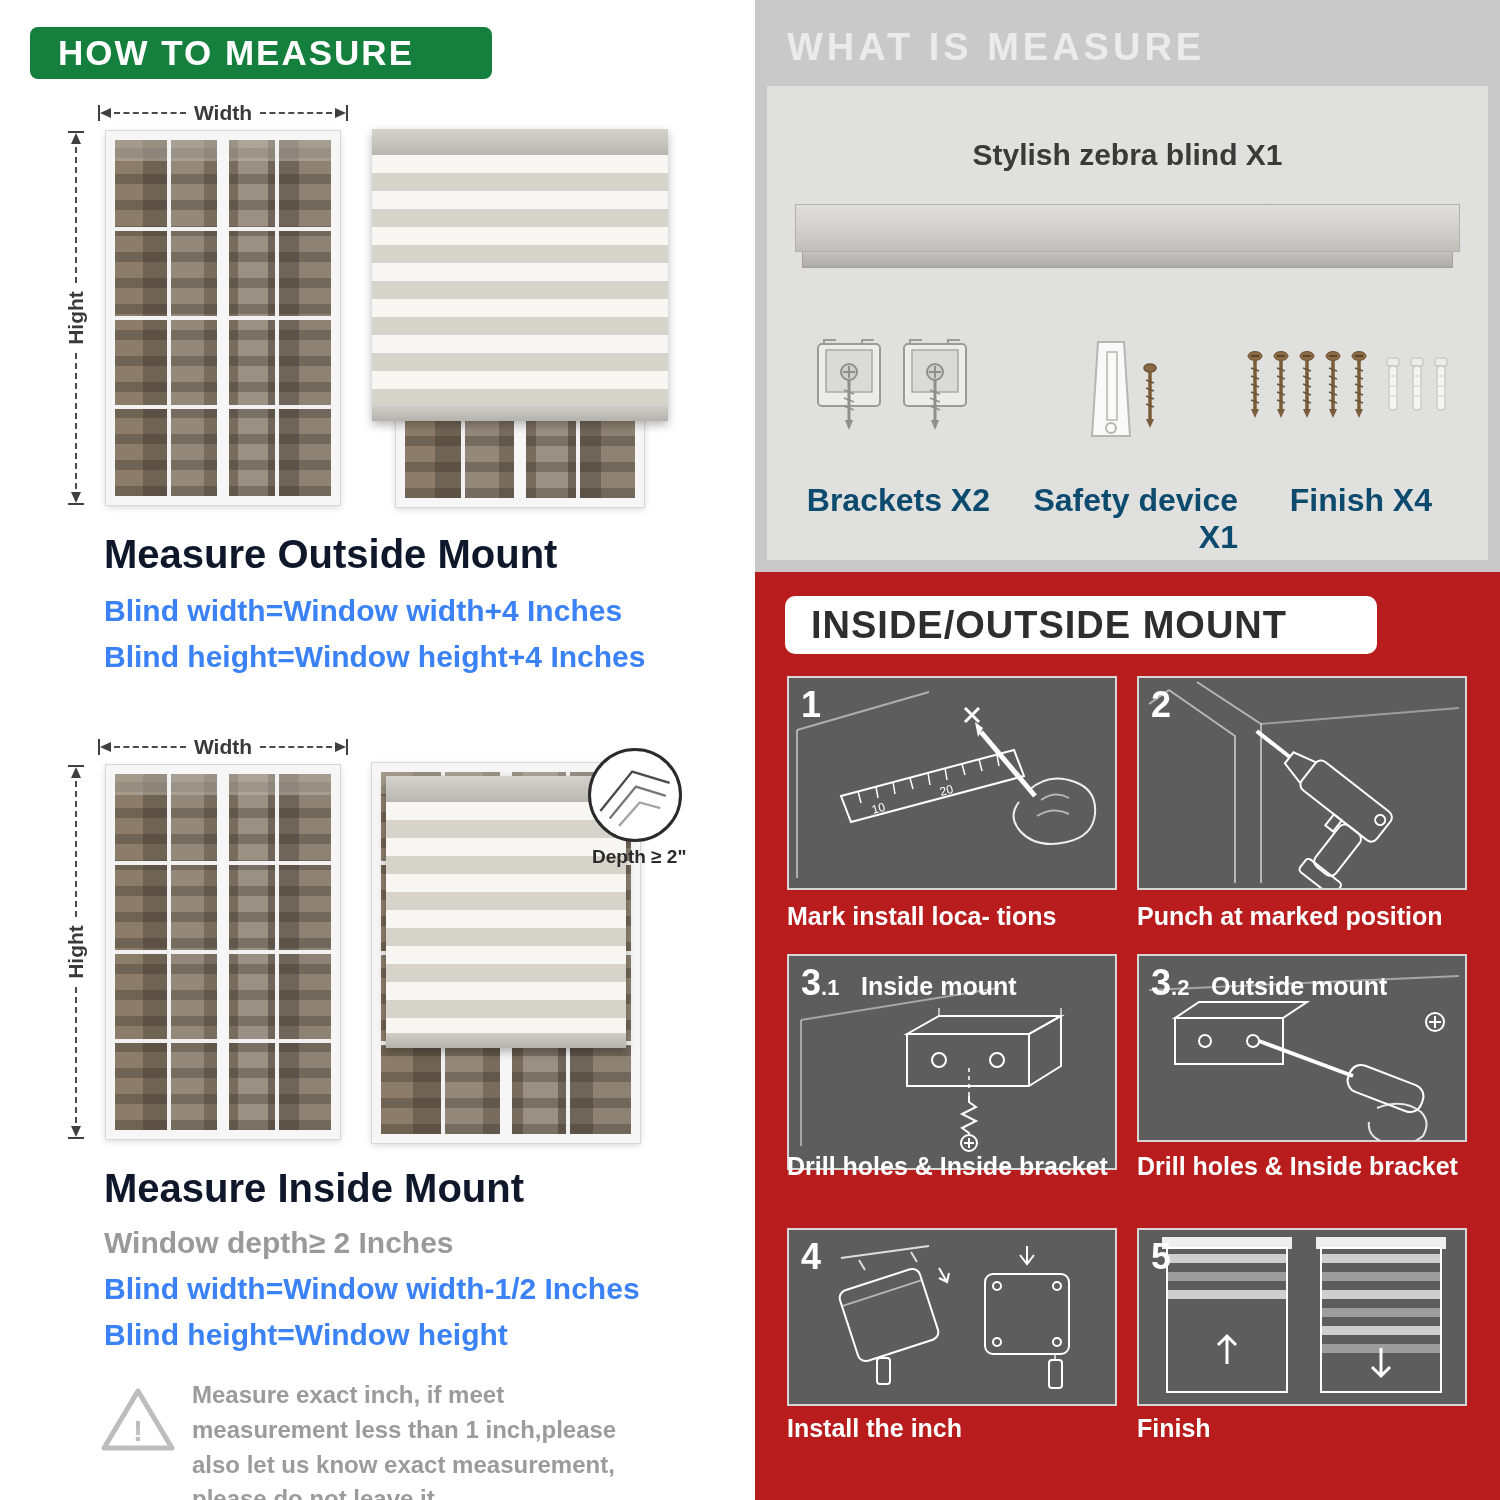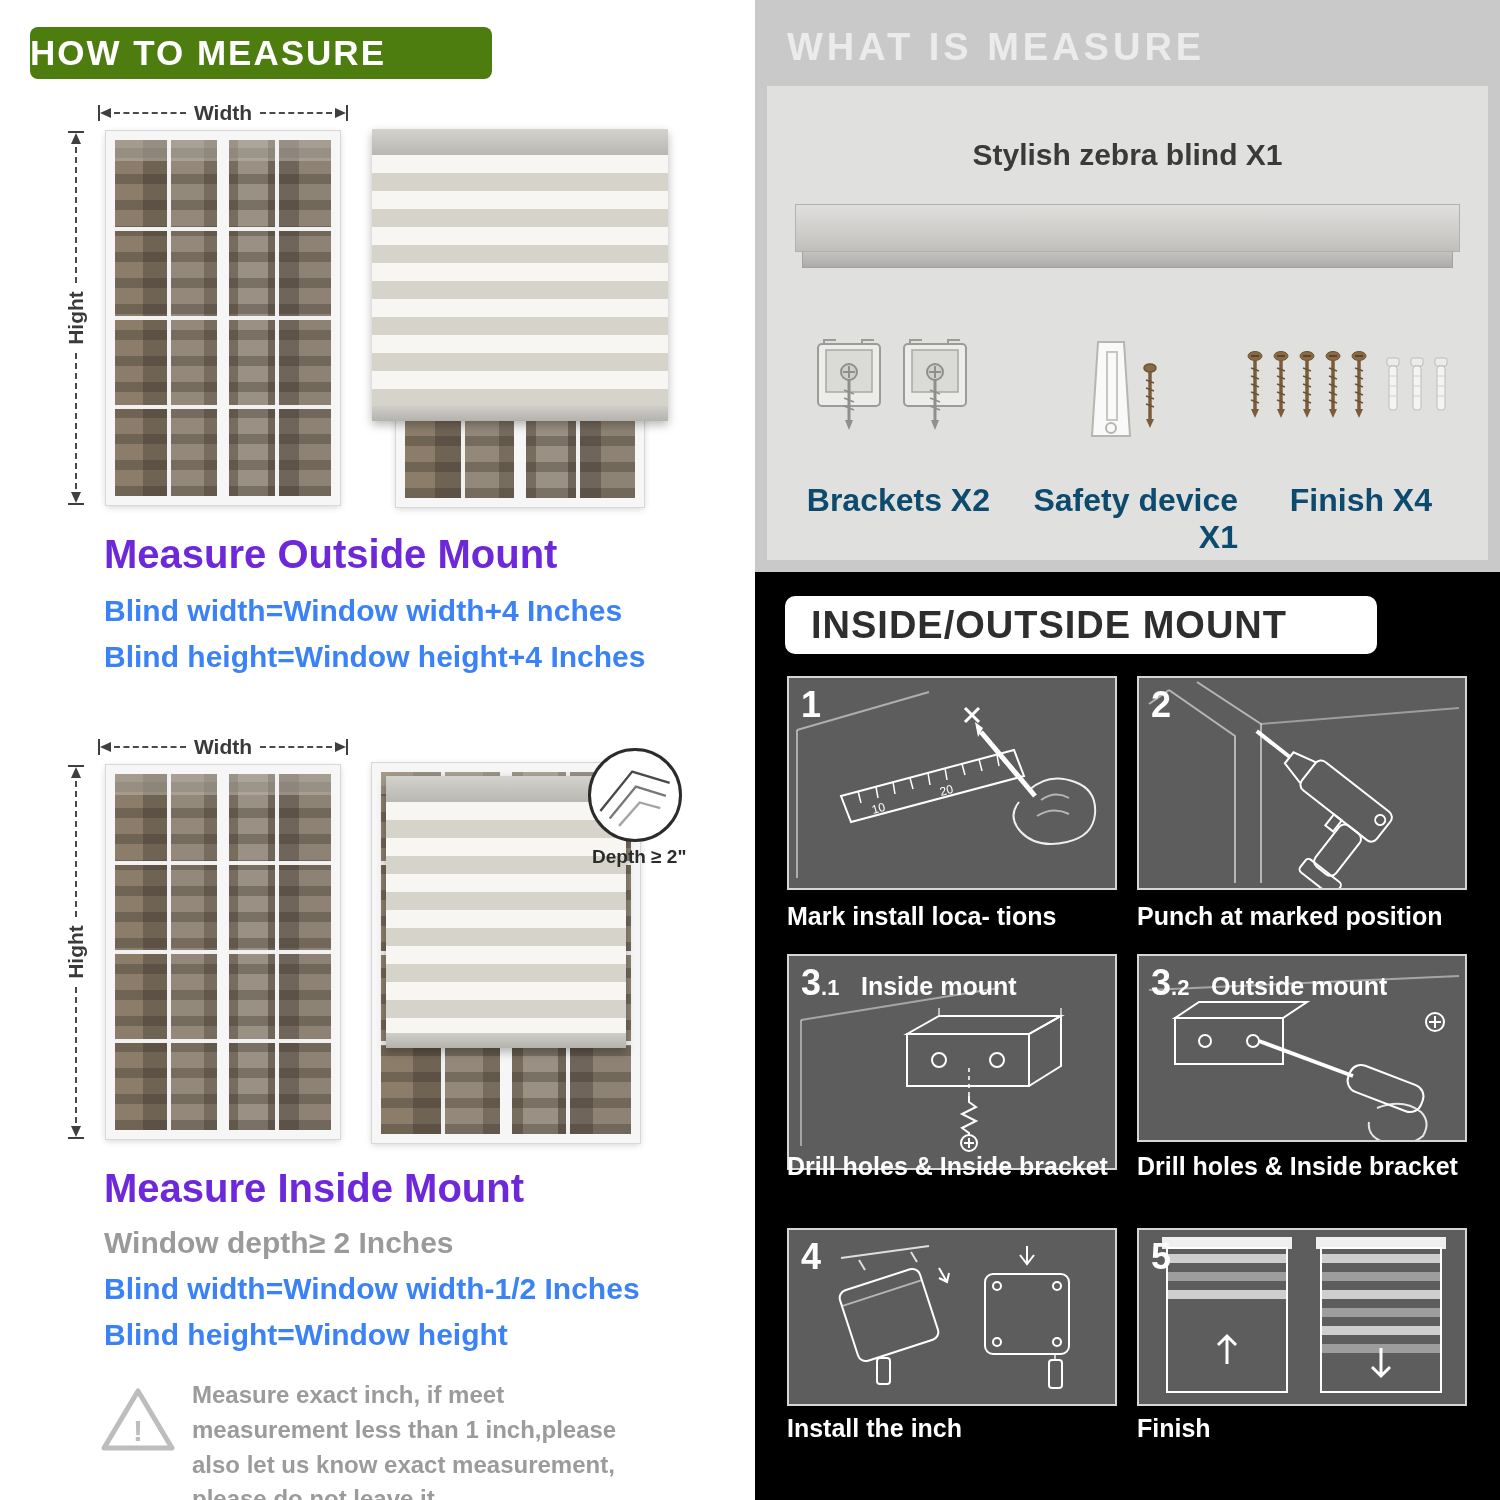--- a/index.html
+++ b/index.html
@@ -2,24 +2,24 @@
 <html><head>
 <meta charset="utf-8">
 <style>
   html,body{margin:0;padding:0;background:#fff;}
   .canvas{position:relative;width:1500px;height:1500px;background:#fff;overflow:hidden;
           font-family:"Liberation Sans", sans-serif;color:#3c3c3c;}
   .abs{position:absolute;}
 
   
   .left-col{position:absolute;left:0;top:0;width:730px;height:1500px;background:#fff;}
-  .badge-gray{position:absolute;left:30px;top:27px;width:462px;height:52px;background:#4d7c0f;
-              border-radius:8px;display:flex;align-items:center;box-sizing:border-box;
+  .badge-gray{position:absolute;left:30px;top:27px;width:462px;height:52px;background:#15803d;
+              border-radius:8px;display:flex;align-items:center;padding-left:28px;box-sizing:border-box;
               color:#fff;font-weight:700;font-size:35px;letter-spacing:2px;}
-  .mg-title{position:absolute;font-size:40px;font-weight:700;color:#6d28d9;}
+  .mg-title{position:absolute;font-size:40px;font-weight:700;color:#0f172a;}
   .mg-line{position:absolute;font-size:30px;font-weight:700;color:#3b82f6;}
   .mg-line.lighter{color:#9a9a9a;}
 
   
   .harrow{position:absolute;display:flex;align-items:center;height:22px;}
   .varrow{position:absolute;display:flex;align-items:center;height:24px;transform:rotate(-90deg);transform-origin:0 0;}
   .tick{width:2px;height:16px;background:#3f3f3f;flex:0 0 auto;}
   .ah{width:0;height:0;flex:0 0 auto;}
   .ah-l{border-top:5px solid transparent;border-bottom:5px solid transparent;border-right:11px solid #3f3f3f;}
   .ah-r{border-top:5px solid transparent;border-bottom:5px solid transparent;border-left:11px solid #3f3f3f;}
@@ -58,21 +58,21 @@
   .included-header{position:absolute;left:32px;top:26px;font-size:38px;font-weight:700;color:#ebebeb;letter-spacing:4px;}
   .included-panel{position:absolute;left:12px;top:86px;width:721px;height:474px;background:#e0e0df;}
   .blind-title{position:absolute;left:0;top:52px;width:100%;text-align:center;font-size:30px;font-weight:700;color:#3a3a3a;}
   .headrail{position:absolute;left:28px;top:118px;right:28px;}
   .hr-top{height:46px;background:linear-gradient(180deg,#e0dfdd 0%,#cbcac7 70%,#bfbebb 100%);border:1px solid #b2b1ae;}
   .hr-bottom{height:15px;margin:0 7px;background:linear-gradient(180deg,#c3c2bf,#adacaa);border:1px solid #a3a2a0;border-top:none;}
   .inc-icon{position:absolute;}
   .inc-label{position:absolute;top:396px;font-size:32px;font-weight:700;color:#0c4a6e;text-align:right;}
 
   
-  .right-bottom{position:absolute;left:755px;top:572px;width:745px;height:928px;background:#000000;}
+  .right-bottom{position:absolute;left:755px;top:572px;width:745px;height:928px;background:#b91c1c;}
   .badge-white{position:absolute;left:30px;top:24px;width:592px;height:58px;background:#fff;border-radius:10px;
                display:flex;align-items:center;padding-left:26px;box-sizing:border-box;
                font-size:38px;font-weight:700;color:#2e2e2e;letter-spacing:1px;}
   .step{position:absolute;width:330px;box-sizing:border-box;background:#5d5d5d;border:2px solid #d6d6d6;}
   .step-art{position:absolute;inset:0;width:100%;height:100%;}
   .step-num{position:absolute;top:6px;left:12px;color:#fff;font-weight:700;font-size:36px;z-index:2;}
   .step-num small{font-size:22px;font-weight:700;}
   .step-inline{position:absolute;top:16px;left:72px;color:#fff;font-weight:700;font-size:25px;z-index:2;}
   .step-caption{position:absolute;width:340px;color:#fff;font-weight:700;font-size:25px;}
 </style>

